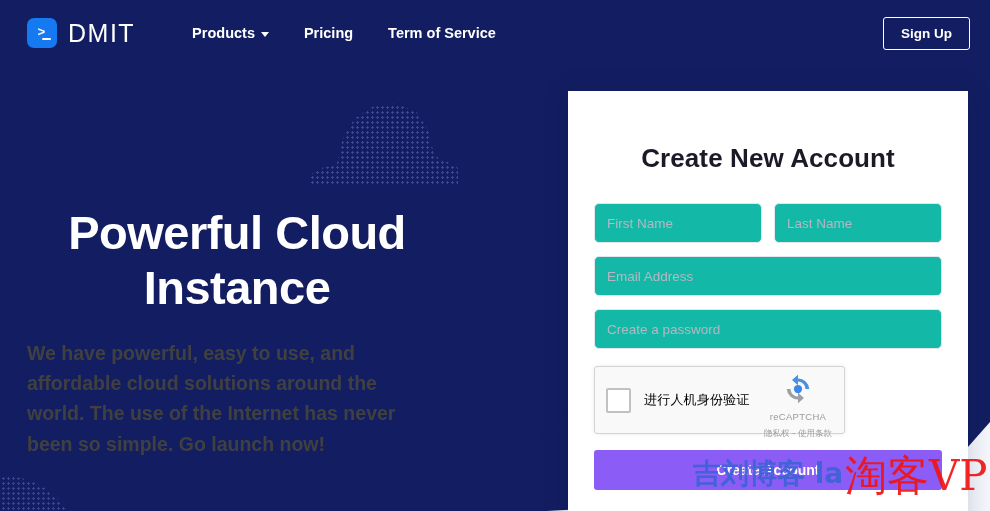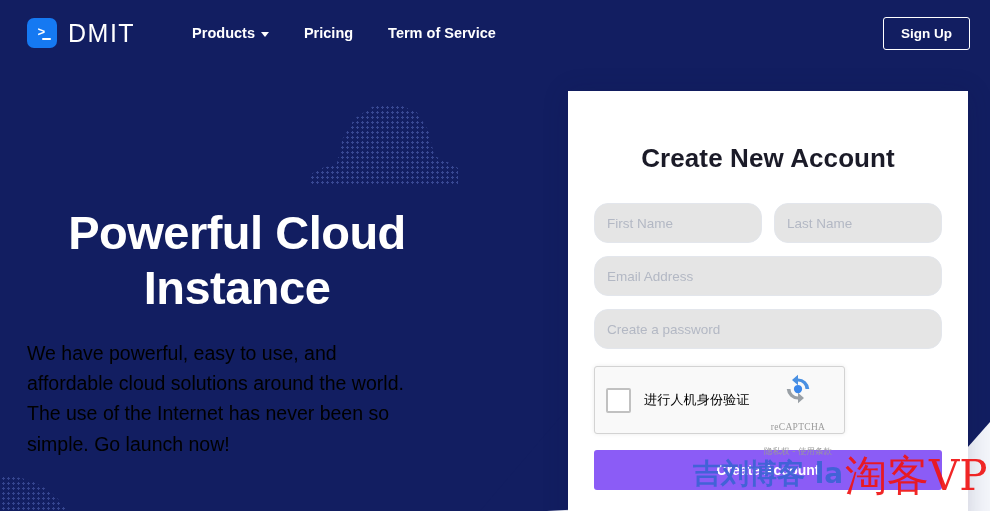--- a/index.html
+++ b/index.html
@@ -82,39 +82,39 @@
   }
 
   
   .hero-copy { position:absolute; left:27px; top:205px; width:420px; }
   .hero-title {
     color:#ffffff; font-size:47px; line-height:1.18; font-weight:700;
     letter-spacing:-0.5px;
     text-align:center;
   }
   .hero-sub {
-    margin-top:22px; color:#000000; font-size:19.5px; line-height:1.55;
-    font-weight:400; max-width:380px;
+    margin-top:22px; color:#404040; font-size:19.5px; line-height:1.55;
+    font-weight:700; max-width:380px;
   }
 
   
   .card {
     position:absolute; left:568px; top:91px; width:400px; height:440px;
     background:#ffffff; box-shadow:0 2px 24px rgba(16,24,64,.18);
     padding:33px 26px 0 26px;
   }
   .card-title {
     text-align:center; font-size:26px; font-weight:700; color:#1b1b28;
     margin-top:19px; letter-spacing:.1px;
   }
   .form { margin-top:29px; }
   .row { display:flex; gap:12px; }
   .field {
-    width:100%; height:40px; border:1px solid #e3e6ec; border-radius:14px;
-    background:#e5e5e5; padding:16px 12px; font-size:13.5px; color:#3b3b45;
+    width:100%; height:40px; border:1px solid #e3e6ec; border-radius:5px;
+    background:#14b8a6; padding:16px 12px; font-size:13.5px; color:#3b3b45;
     font-family:"Liberation Sans", sans-serif; outline:none;
   }
   .field::placeholder { color:#b3b8c4; }
   .mt { margin-top:13px; }
 
   
   .recaptcha {
     margin-top:17px; width:251px; height:68px; background:#f9f9f9;
     border:1px solid #d3d3d3; border-radius:3px;
     box-shadow:0 0 4px rgba(0,0,0,.08);
@@ -127,25 +127,25 @@
   .rc-label {
     margin-left:13px; font-size:13px; color:#000; letter-spacing:.2px;
     font-family:"DejaVu Sans", sans-serif;
   }
   .rc-brand {
     position:absolute; right:9px; top:7px; width:74px;
     display:flex; flex-direction:column; align-items:center;
   }
   .rc-logo { width:30px; height:30px; }
   .rc-name {
-    font-size:9.5px; color:#9a9a9a; letter-spacing:.3px; margin-top:18px;
-    font-family:Liberation Serif, serif;
+    font-size:9.5px; color:#9a9a9a; letter-spacing:.3px; margin-top:7px;
+    font-family:Liberation Sans, sans-serif;
   }
   .rc-terms {
-    font-size:8.5px; color:#9a9a9a; margin-top:14px; white-space:nowrap;
+    font-size:8.5px; color:#9a9a9a; margin-top:6px; white-space:nowrap;
     font-family:"DejaVu Sans", sans-serif;
   }
 
   
   .submit-btn {
     margin-top:16px; width:100%; height:40px; background:#8b5cf6;
     border:none; border-radius:3px; color:#ffffff; font-size:14px;
     font-weight:700; cursor:pointer; font-family:"Liberation Sans", sans-serif;
   }
 

